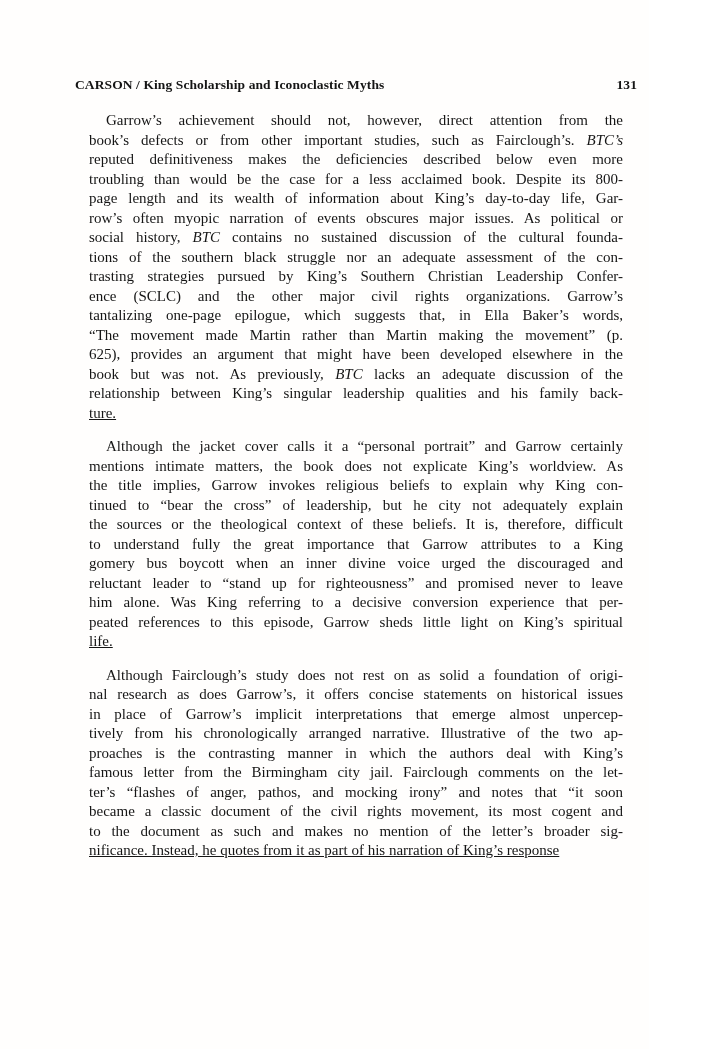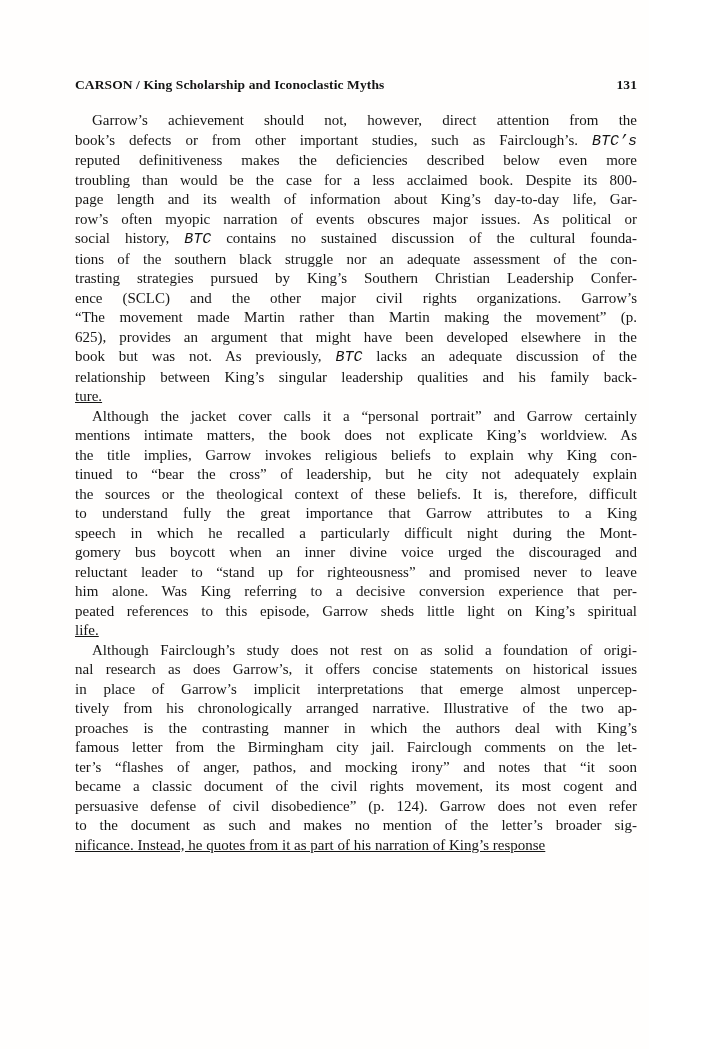--- a/index.html
+++ b/index.html
@@ -31,35 +31,35 @@
     line-height: 15px;
     letter-spacing: 0.1px;
   }
   .running-title { white-space: nowrap; }
   .page-number { white-space: nowrap; margin-left: 20px; }
   .article-body {
     margin-top: 19px;
     font-size: 15px;
     line-height: 19.5px;
   }
-  .para { margin: 0; padding: 0; }
+  .para { margin: 14px; padding: 0; }
   .line {
     text-align: justify;
     text-align-last: justify;
     white-space: normal;
   }
   .line.last {
     text-align: left;
     text-align-last: left;
     text-decoration: underline;
   }
   .line.first {
     text-indent: 17px;
   }
-  .line i { font-style: italic; font-family: Liberation Mono, monospace; }
+  .line i { font-style: italic; }
 </style>
 </head>
 <body>
 
 <div class="page">
   <div class="content">
     <div class="running-head">
       <span class="running-title">CARSON / King Scholarship and Iconoclastic Myths</span>
       <span class="page-number">131</span>
     </div>
@@ -68,48 +68,47 @@
           <div class="line first"><span>Garrow’s achievement should not, however, direct attention from the</span></div>
           <div class="line"><span>book’s defects or from other important studies, such as Fairclough’s. </span><i>BTC’s</i></div>
           <div class="line"><span>reputed definitiveness makes the deficiencies described below even more</span></div>
           <div class="line"><span>troubling than would be the case for a less acclaimed book. Despite its 800-</span></div>
           <div class="line"><span>page length and its wealth of information about King’s day-to-day life, Gar-</span></div>
           <div class="line"><span>row’s often myopic narration of events obscures major issues. As political or</span></div>
           <div class="line"><span>social history, </span><i>BTC</i><span> contains no sustained discussion of the cultural founda-</span></div>
           <div class="line"><span>tions of the southern black struggle nor an adequate assessment of the con-</span></div>
           <div class="line"><span>trasting strategies pursued by King’s Southern Christian Leadership Confer-</span></div>
           <div class="line"><span>ence (SCLC) and the other major civil rights organizations. Garrow’s</span></div>
+          <div class="line"><span>tantalizing one-page epilogue, which suggests that, in Ella Baker’s words,</span></div>
           <div class="line"><span>“The movement made Martin rather than Martin making the movement” (p.</span></div>
           <div class="line"><span>625), provides an argument that might have been developed elsewhere in the</span></div>
           <div class="line"><span>book but was not. As previously, </span><i>BTC</i><span> lacks an adequate discussion of the</span></div>
           <div class="line"><span>relationship between King’s singular leadership qualities and his family back-</span></div>
           <div class="line last"><span>ture.</span></div>
         </div>
         <div class="para">
           <div class="line first"><span>Although the jacket cover calls it a “personal portrait” and Garrow certainly</span></div>
           <div class="line"><span>mentions intimate matters, the book does not explicate King’s worldview. As</span></div>
           <div class="line"><span>the title implies, Garrow invokes religious beliefs to explain why King con-</span></div>
           <div class="line"><span>tinued to “bear the cross” of leadership, but he city not adequately explain</span></div>
           <div class="line"><span>the sources or the theological context of these beliefs. It is, therefore, difficult</span></div>
           <div class="line"><span>to understand fully the great importance that Garrow attributes to a King</span></div>
-          <div class="line"><span>speech in which he recalled a particularly difficult night during the Mont-</span></div>
           <div class="line"><span>gomery bus boycott when an inner divine voice urged the discouraged and</span></div>
           <div class="line"><span>reluctant leader to “stand up for righteousness” and promised never to leave</span></div>
           <div class="line"><span>him alone. Was King referring to a decisive conversion experience that per-</span></div>
           <div class="line"><span>peated references to this episode, Garrow sheds little light on King’s spiritual</span></div>
           <div class="line last"><span>life.</span></div>
         </div>
         <div class="para">
           <div class="line first"><span>Although Fairclough’s study does not rest on as solid a foundation of origi-</span></div>
           <div class="line"><span>nal research as does Garrow’s, it offers concise statements on historical issues</span></div>
           <div class="line"><span>in place of Garrow’s implicit interpretations that emerge almost unpercep-</span></div>
           <div class="line"><span>tively from his chronologically arranged narrative. Illustrative of the two ap-</span></div>
           <div class="line"><span>proaches is the contrasting manner in which the authors deal with King’s</span></div>
           <div class="line"><span>famous letter from the Birmingham city jail. Fairclough comments on the let-</span></div>
           <div class="line"><span>ter’s “flashes of anger, pathos, and mocking irony” and notes that “it soon</span></div>
           <div class="line"><span>became a classic document of the civil rights movement, its most cogent and</span></div>
-          <div class="line"><span>persuasive defense of civil disobedience” (p. 124). Garrow does not even refer</span></div>
           <div class="line"><span>to the document as such and makes no mention of the letter’s broader sig-</span></div>
           <div class="line last"><span>nificance. Instead, he quotes from it as part of his narration of King’s response</span></div>
         </div>
       </div>
   </div>
 </div>
 
 </body></html>

